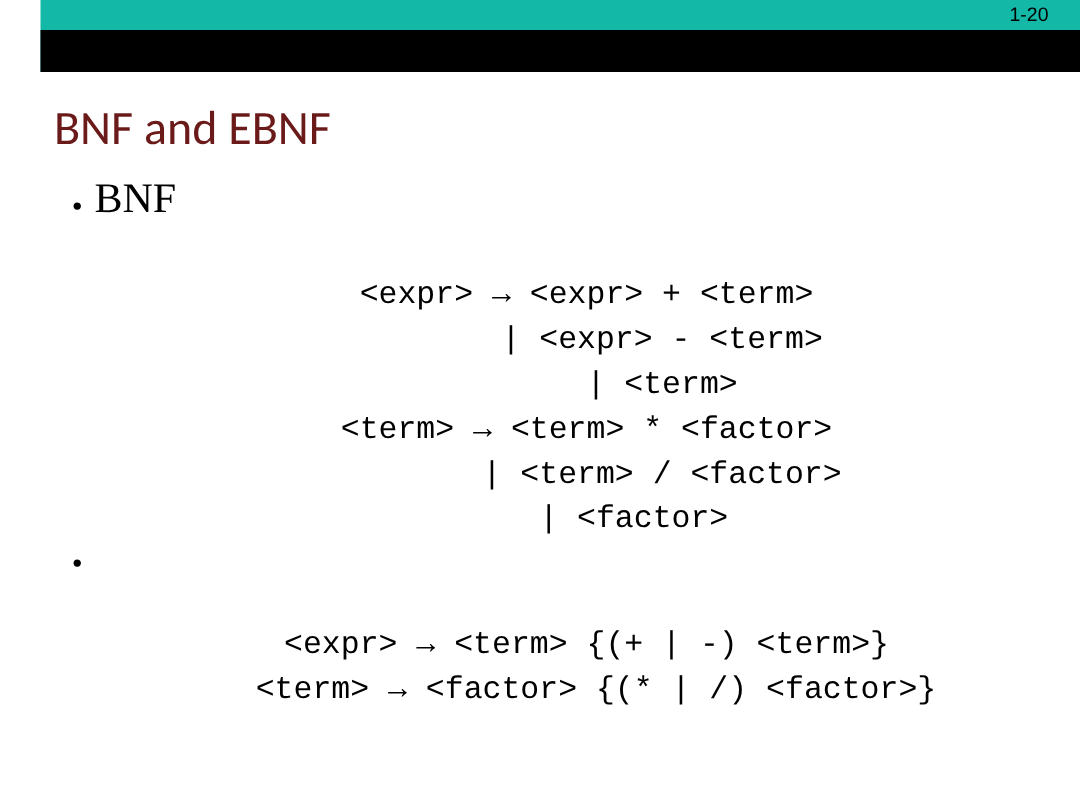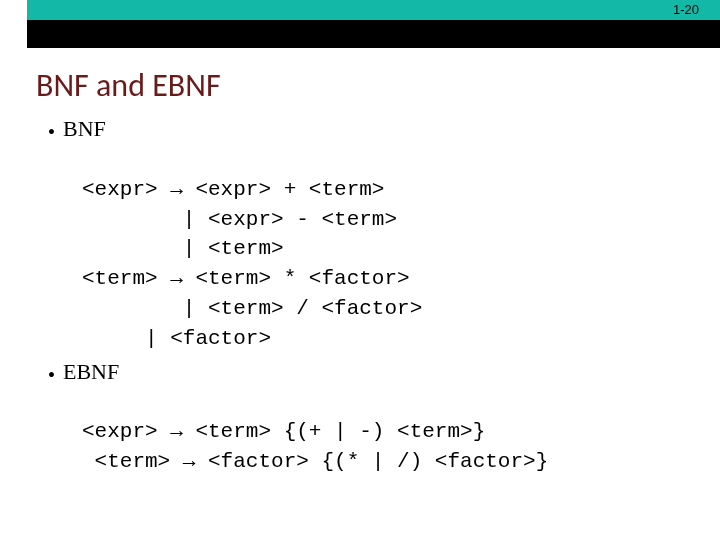--- a/index.html
+++ b/index.html
@@ -55,29 +55,30 @@
     margin-top: 2px;
   }
   .bullet-dot {
     font-size: 14px;
     color: #000;
     margin-right: 8px;
     line-height: 1.6;
   }
   .bullet-label {
     font-family: "Times New Roman", serif;
-    font-size: 22px;
+    font-size: 28px;
     font-weight: 400;
   }
   .grammar {
     font-family: "Courier New", monospace;
     font-size: 21px;
     margin-left: 34px;
     white-space: pre;
     line-height: 1.42;
+    text-align: center;
   }
 </style>
 </head>
 <body>
 
 <div class="top-band">
   <div class="page-num">1-20</div>
   <div class="black-band"></div>
 </div>
 
@@ -92,19 +93,18 @@
   <div class="grammar">
 <span>&lt;expr&gt; → &lt;expr&gt; + &lt;term&gt;</span>
 <span>        | &lt;expr&gt; - &lt;term&gt;</span>
 <span>        | &lt;term&gt;</span>
 <span>&lt;term&gt; → &lt;term&gt; * &lt;factor&gt;</span>
 <span>        | &lt;term&gt; / &lt;factor&gt;</span>
 <span>     | &lt;factor&gt;</span></div>
 
   <div class="bullet-row">
     <span class="bullet-dot">•</span>
-    <span class="bullet-label">EBNF</span>
   </div>
   <div class="grammar">
 <span>&lt;expr&gt; → &lt;term&gt; {(+ | -) &lt;term&gt;}</span>
 <span> &lt;term&gt; → &lt;factor&gt; {(* | /) &lt;factor&gt;}</span></div>
 
 </div>
 
 </body></html>

